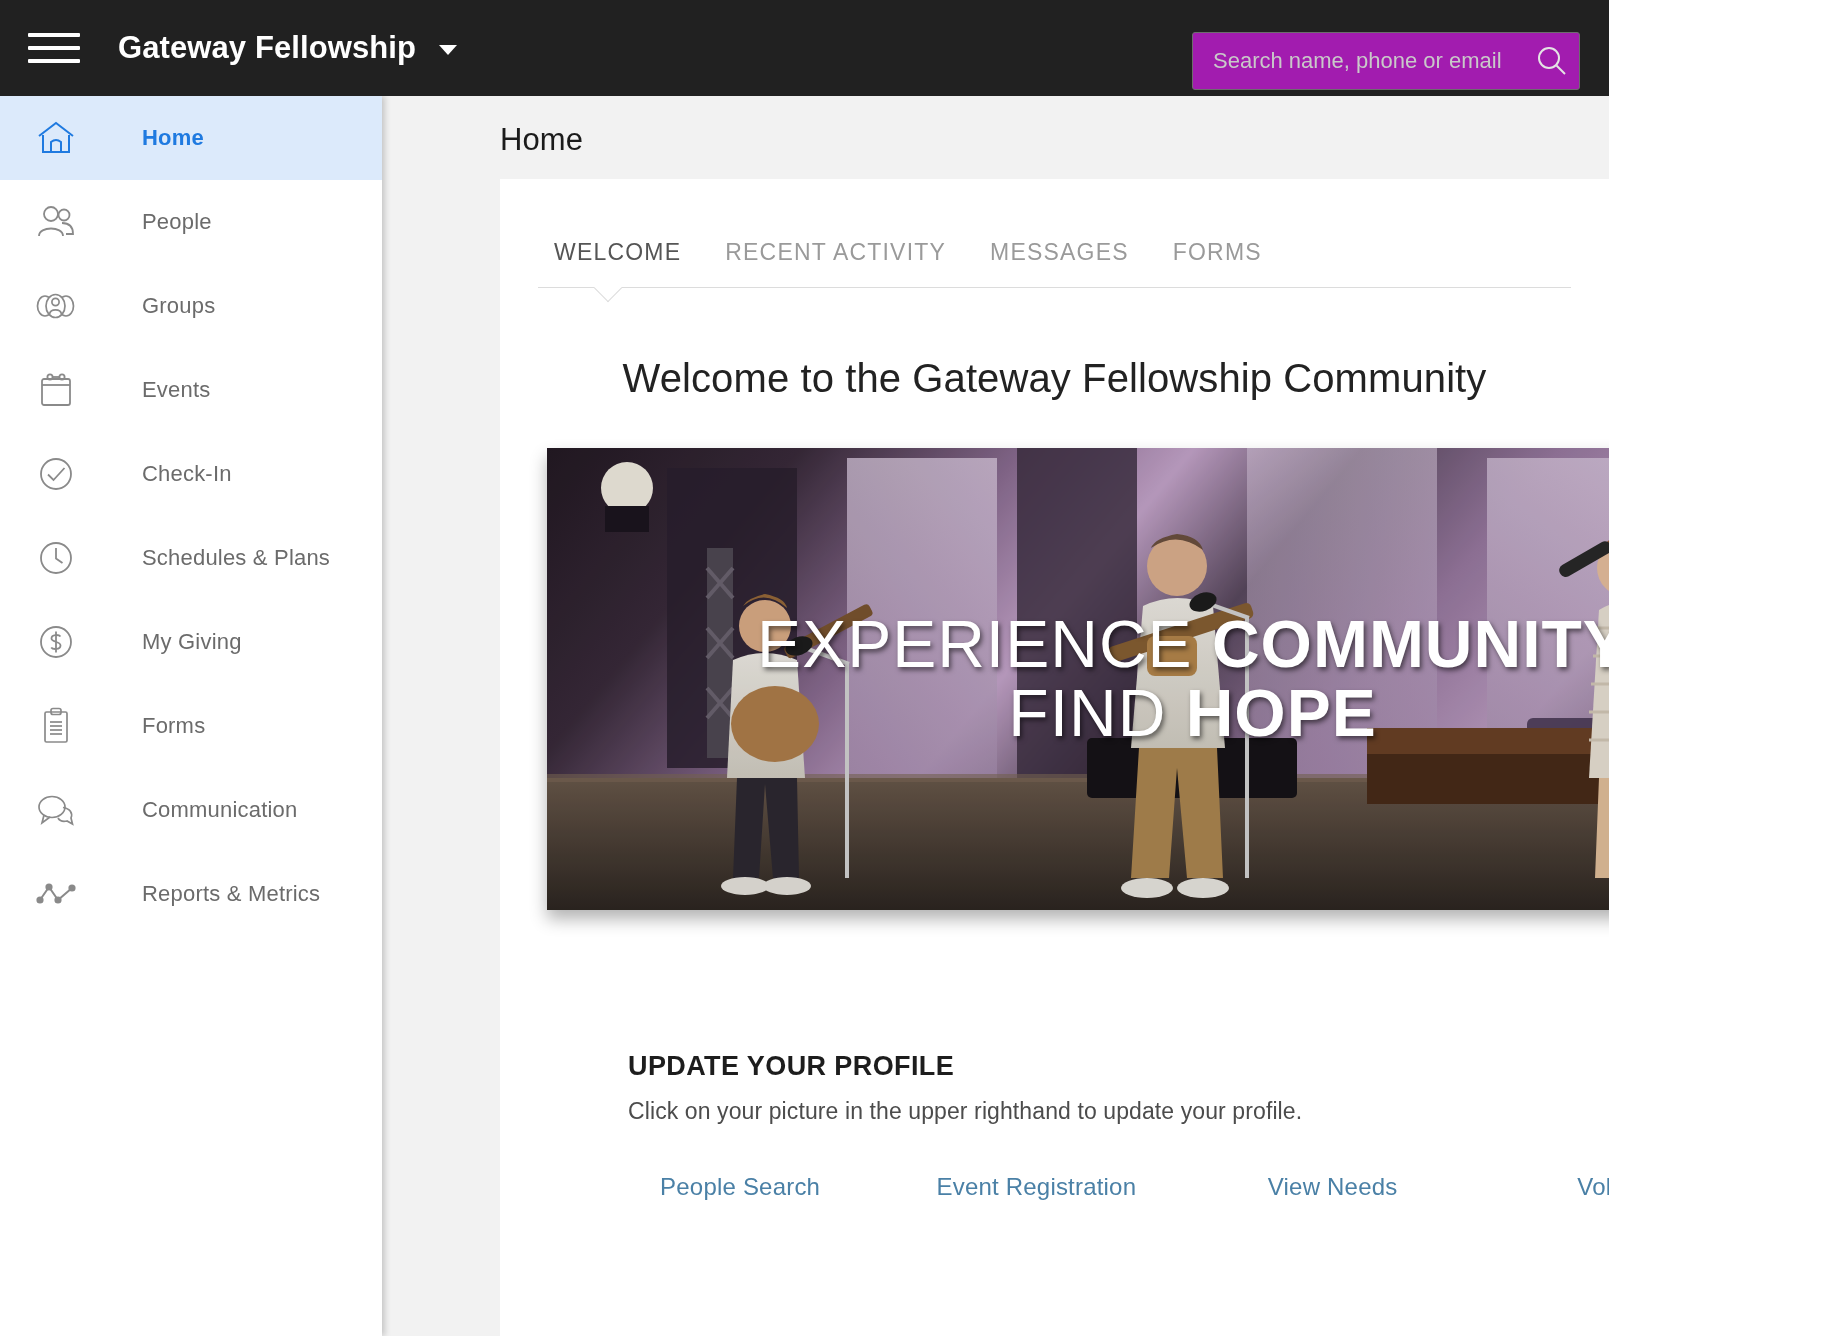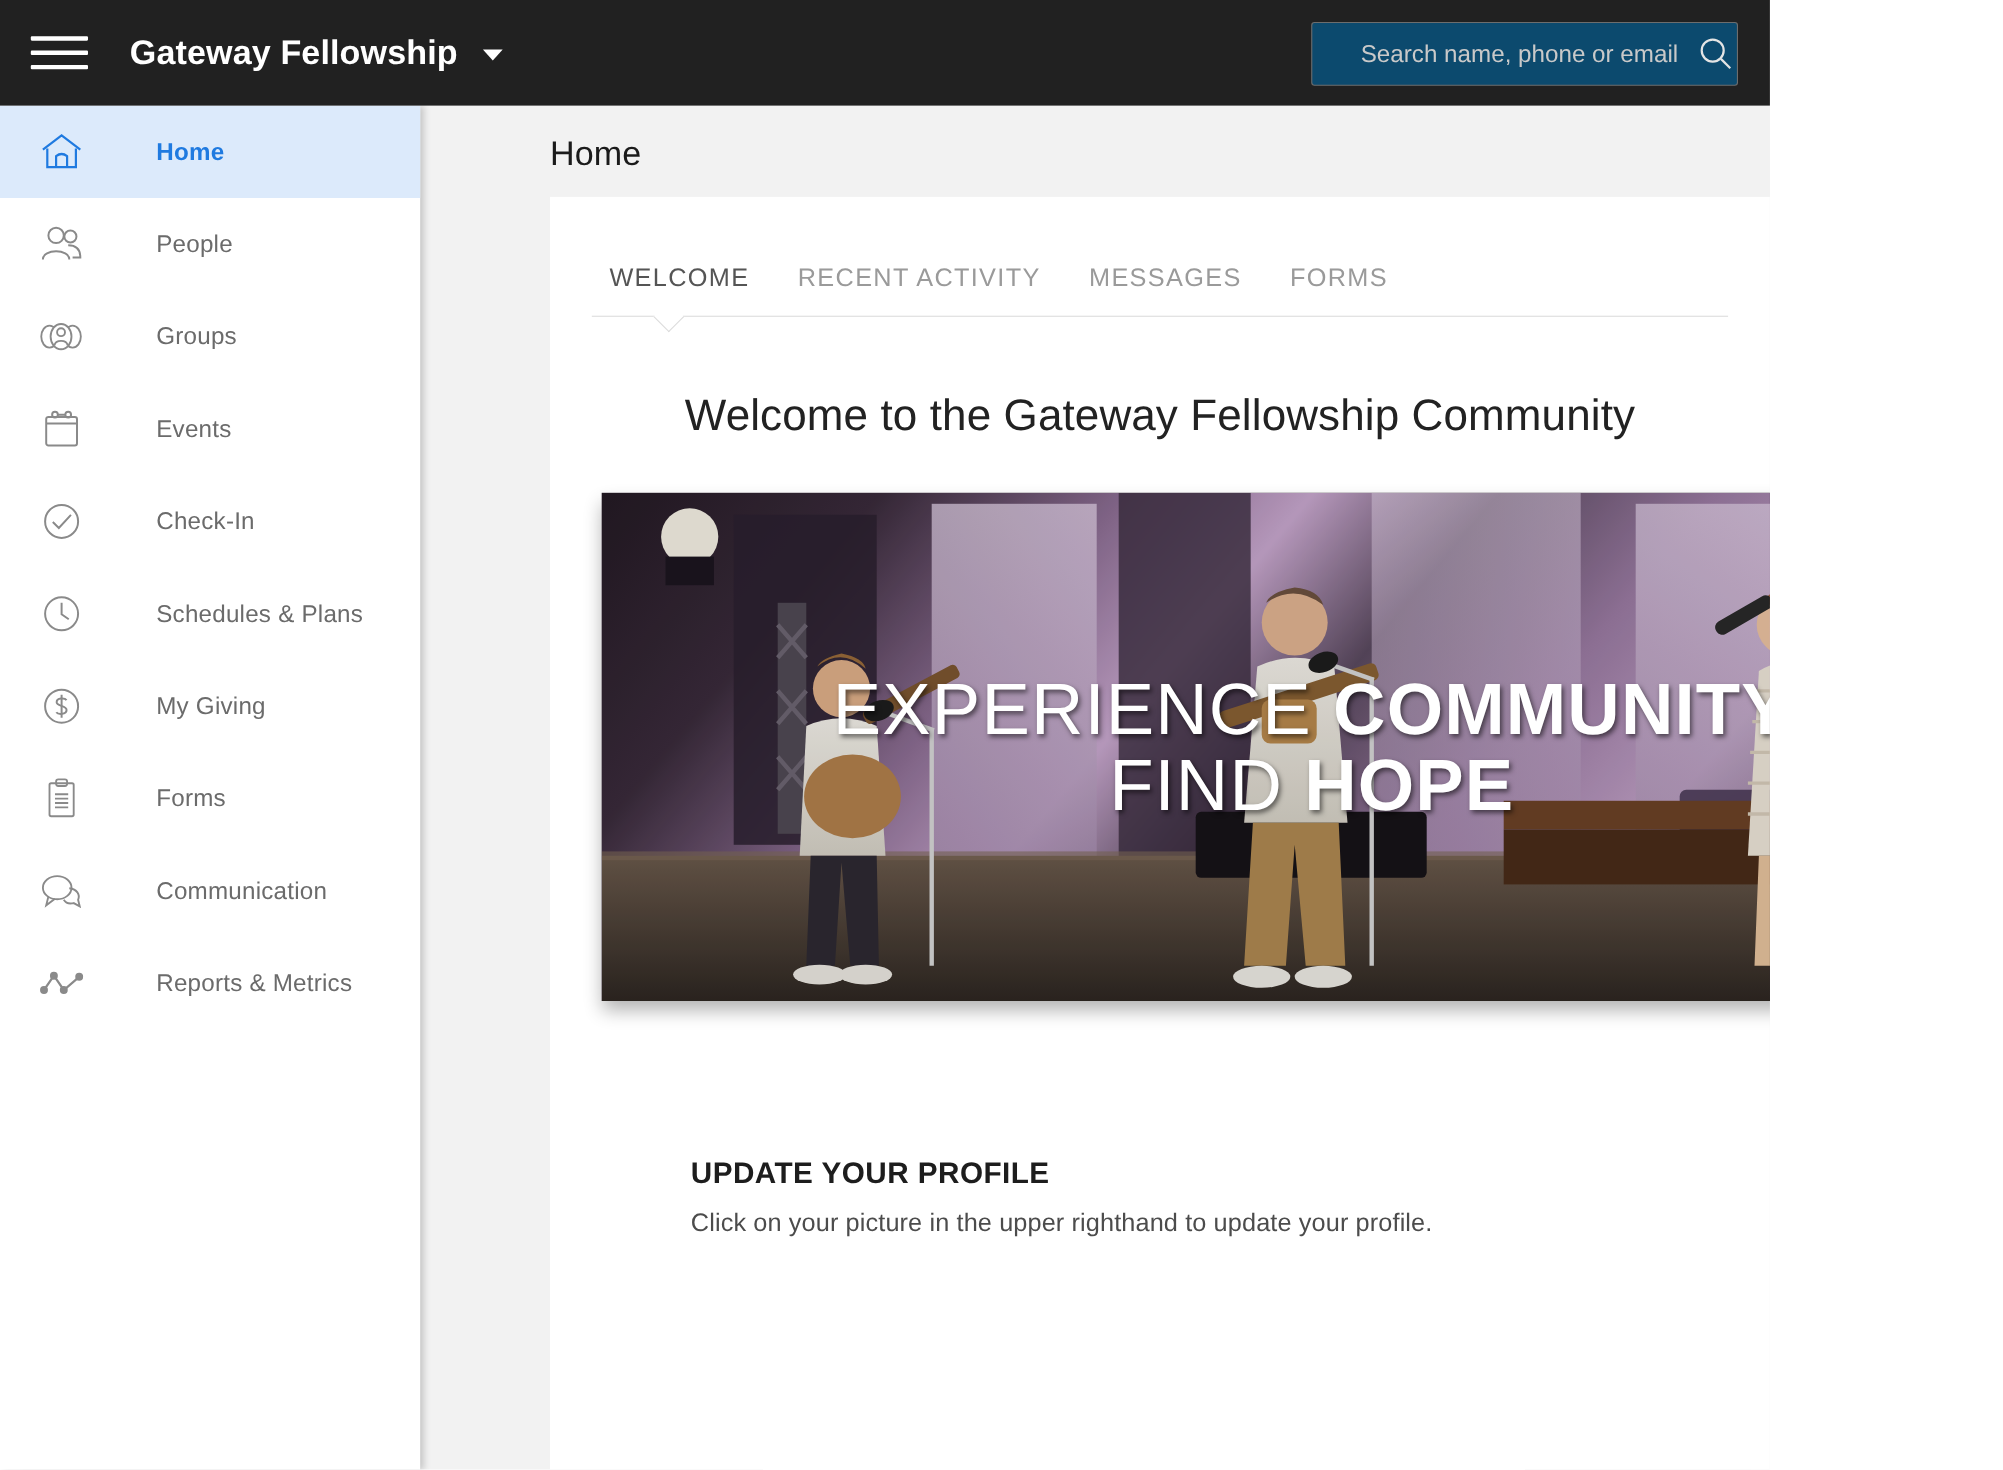--- a/index.html
+++ b/index.html
@@ -27,24 +27,24 @@
     margin-left: 38px; color: #ffffff;
     font-size: 31px; font-weight: bold; letter-spacing: .1px;
     cursor: pointer; white-space: nowrap;
   }
   .caret-down {
     display: inline-block; margin-left: 14px; vertical-align: middle;
     width: 0; height: 0; border-left: 9px solid transparent;
     border-right: 9px solid transparent; border-top: 10px solid #ffffff;
   }
   .search-wrap {
-    position: absolute; right: 29px; top: 20px;
+    position: absolute; right: 29px; top: 32px;
     width: 388px; height: 58px;
     border: 1px solid #6d6d6d; border-radius: 3px;
-    display: flex; align-items: center; background: #0c4a6e; padding-left: 24px;
+    display: flex; align-items: center; background: #a21caf;
   }
   .search-input {
     flex: 1; height: 100%; background: transparent; border: 0; outline: none;
     color: #d8d8d8; font-size: 22px; padding: 0 16px 0 20px;
     font-family: "Liberation Sans", sans-serif;
   }
   .search-input::placeholder { color: #c9c9c9; opacity: 1; }
   .search-icon { width: 54px; display: flex; align-items: center; justify-content: center; cursor: pointer; }
 
   
@@ -423,16 +423,22 @@
             <span class="thin">FIND </span><span class="bold">HOPE</span>
           </div>
         </div>
       </div>
 
       <div class="profile-block">
         <div class="profile-title">UPDATE YOUR PROFILE</div>
         <div class="profile-desc">Click on your picture in the upper righthand to update your profile.</div>
       </div>
 
+      <div class="quick-links">
+        <div class="quick-link">People Search</div>
+        <div class="quick-link">Event Registration</div>
+        <div class="quick-link">View Needs</div>
+        <div class="quick-link">Volunteer</div>
+      </div>
 
     </div>
   </div>
 </div>
 
 </body></html>

